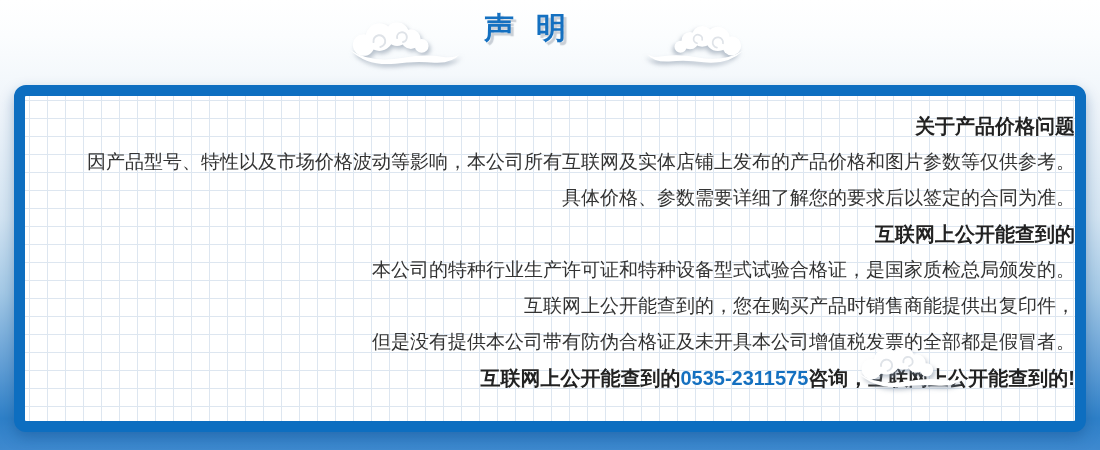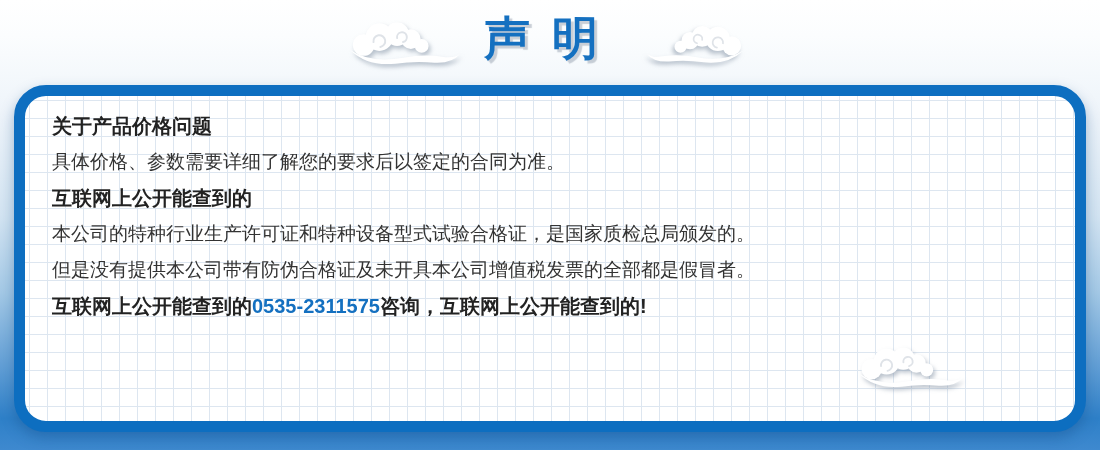--- a/index.html
+++ b/index.html
@@ -13,45 +13,45 @@
     overflow:hidden;
     background:linear-gradient(180deg,
       #ffffff 0%, #fbfdfe 8%, #eef4fa 25%,
       #d3e4f2 48%, #a4c9e6 65%, #5f9dd5 82%,
       #2e80c8 93%, #3e89cf 100%);
   }
   
   .header{position:absolute;left:0;top:0;width:1100px;height:85px;}
   .title{
     position:absolute;left:484px;top:8px;margin:0;
-    font-size:46px;font-weight:800;
+    font-size:30px;font-weight:800;
     color:#1470c0;
     letter-spacing:22px;
     text-shadow:3px 3px 1px rgba(125,138,155,0.40);
     white-space:nowrap;
   }
   .cloud{position:absolute;display:block;line-height:0;}
   .cloud svg{filter:drop-shadow(2px 3px 2px rgba(120,135,155,0.50));}
   .cloud-left{left:344px;top:20px;}
   .cloud-right{left:645px;top:23px;transform:scaleX(-1);}
   
   .panel{
     position:absolute;left:14px;top:85px;right:14px;bottom:18px;
     border:11px solid #0d6ec0;
-    border-radius:32px;
+    border-radius:12px;
     background-color:#ffffff;
     background-image:
       linear-gradient(#dde6f0 1px,transparent 1px),
       linear-gradient(90deg,#dde6f0 1px,transparent 1px);
     background-size:18px 18px;
     background-position:4px 4px;
     box-shadow:0 6px 14px rgba(15,70,130,0.35);
     box-sizing:border-box;
     padding-top:12px;
-    text-align:left;
+    text-align:right;
     padding-left:27px;
   }
   .panel h2{
     margin:0;height:36px;line-height:36px;
     font-size:20px;font-weight:bold;color:#222222;
   }
   .panel p{
     margin:0;height:36px;line-height:36px;
     font-size:19px;color:#333333;
   }
@@ -97,24 +97,26 @@
         <g fill="none" stroke="#dfe3e8" stroke-width="2" stroke-linecap="round">
           <path d="M30 22 a6 6 0 1 1 7 5"></path>
           <path d="M54 18 a5 5 0 1 1 6 4"></path>
         </g>
       </svg>
     </span>
   </header>
 
   <section class="panel">
     <h2>关于产品价格问题</h2>
+    <p>因产品型号、特性以及市场价格波动等影响，本公司所有互联网及实体店铺上发布的产品价格和图片参数等仅供参考。</p>
     <p>具体价格、参数需要详细了解您的要求后以签定的合同为准。</p>
 
     <h2>互联网上公开能查到的</h2>
     <p>本公司的特种行业生产许可证和特种设备型式试验合格证，是国家质检总局颁发的。</p>
+    <p>互联网上公开能查到的，您在购买产品时销售商能提供出复印件，</p>
     <p>但是没有提供本公司带有防伪合格证及未开具本公司增值税发票的全部都是假冒者。</p>
 
     <p class="footer-line"><span>互联网上公开能查到的</span><span class="phone">0535-2311575</span><span>咨询，互联网上公开能查到的!</span></p>
 
     <span class="cloud cloud-bottom">
       <svg width="112" height="46" viewBox="0 0 120 48" xmlns="http://www.w3.org/2000/svg">
         <g fill="#ffffff">
           <circle cx="20" cy="25" r="11"></circle>
           <circle cx="36" cy="17" r="14"></circle>
           <circle cx="54" cy="14" r="12"></circle>

